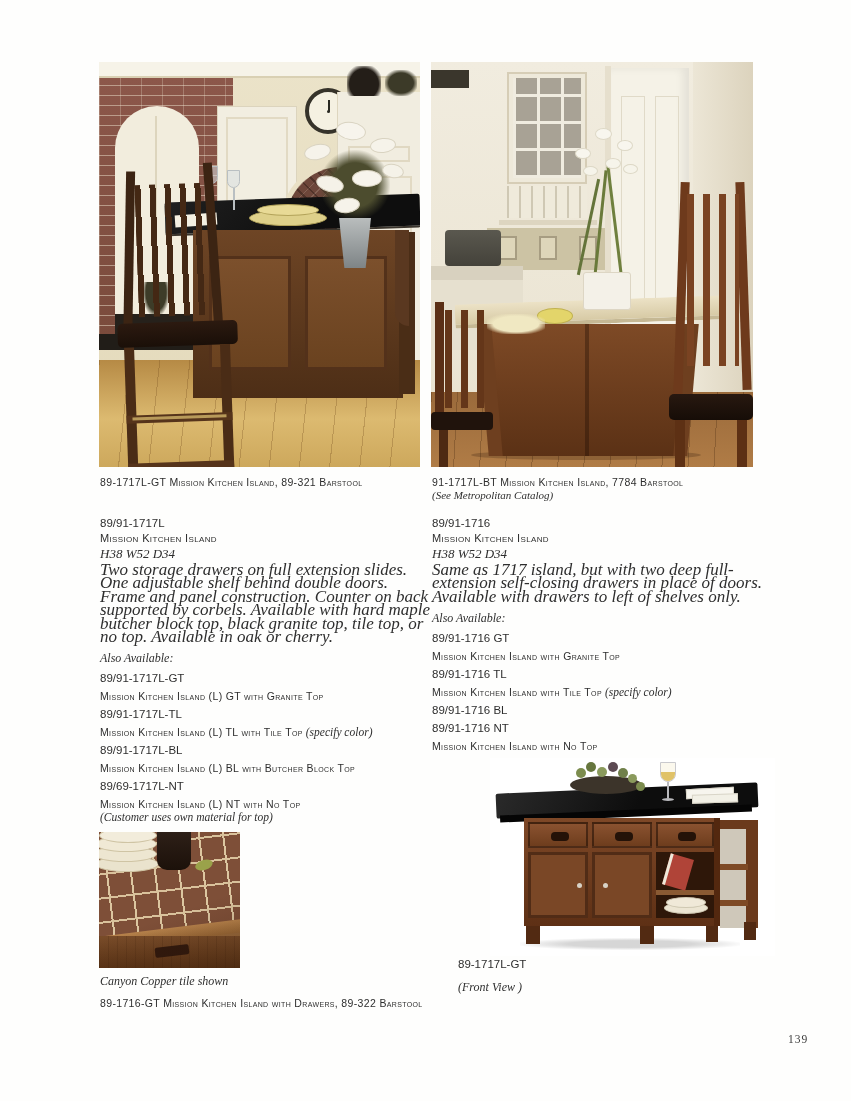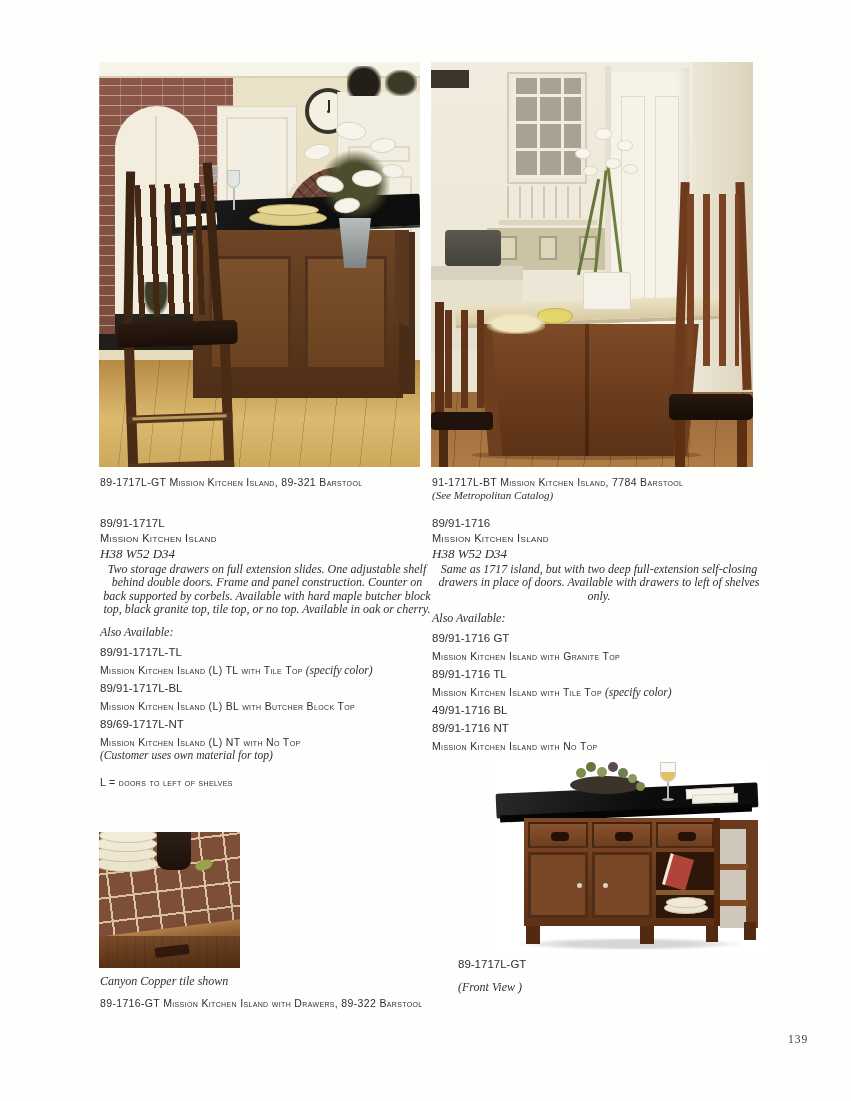--- a/index.html
+++ b/index.html
@@ -13,21 +13,21 @@
 
   
   .cap   { font-size:10.5px; letter-spacing:.2px; color:#2e2e2e; }
   .sc    { font-variant:small-caps; letter-spacing:.35px; }
   .code  { font-size:11.5px; color:#2e2e2e; }
   .it    { font-family:"Liberation Serif", serif; font-style:italic; font-size:12px; color:#2e2e2e; }
   .col   { position:absolute; width:334px; }
   .pcode { font-size:11.5px; margin-bottom:3px; }
   .pname { font-size:11px; margin-bottom:2px; }
   .pdims { font-size:13px; margin-bottom:1px; }
-  .pdesc { font-size:12px; line-height:13.4px; margin-bottom:8px;text-align:center; }
+  .pdesc { font-size:17px; line-height:13.4px; margin-bottom:8px; }
   .palso { margin-bottom:3px; }
   .vrow  { margin-top:6px; }
   .vdesc { font-size:10.5px; margin-top:6px; }
   .vnote { font-size:11.5px; margin-left:3px; }
   .ntnote{ font-size:11.5px; margin-top:1px; }
   .foot  { margin-top:15px; font-size:10.5px; }
   .pagenum { position:absolute; left:788px; top:1033px; font-family:"Liberation Serif", serif; font-size:11.5px; letter-spacing:1px; color:#3a3a3a; }
 
   
   .brick {
@@ -201,20 +201,24 @@
   <div class="abs it" style="left:432px;top:489px;font-size:11px;">(See Metropolitan Catalog)</div>
 
   <div class="col" style="left:100px;top:517px;">
     <div class="code pcode">89/91-1717L</div>
     <div class="cap sc pname">Mission Kitchen Island</div>
     <div class="it pdims">H38 W52 D34</div>
     <div class="it pdesc">Two storage drawers on full extension slides. One adjustable shelf behind double doors. Frame and panel construction. Counter on back supported by corbels. Available with hard maple butcher block top, black granite top, tile top, or no top. Available in oak or cherry.</div>
     <div class="it palso">Also Available:</div>
 
     <div class="vrow">
+      <div class="code">89/91-1717L-GT</div>
+      <div class="vdesc"><span class="cap sc">Mission Kitchen Island (L) GT with Granite Top</span><span class="it vnote"></span></div>
+    </div>
+    <div class="vrow">
       <div class="code">89/91-1717L-TL</div>
       <div class="vdesc"><span class="cap sc">Mission Kitchen Island (L) TL with Tile Top</span><span class="it vnote">(specify color)</span></div>
     </div>
     <div class="vrow">
       <div class="code">89/91-1717L-BL</div>
       <div class="vdesc"><span class="cap sc">Mission Kitchen Island (L) BL with Butcher Block Top</span><span class="it vnote"></span></div>
     </div>
     <div class="vrow">
       <div class="code">89/69-1717L-NT</div>
       <div class="vdesc"><span class="cap sc">Mission Kitchen Island (L) NT with No Top</span></div>
@@ -233,21 +237,21 @@
 
     <div class="vrow">
       <div class="code">89/91-1716 GT</div>
       <div class="vdesc"><span class="cap sc">Mission Kitchen Island with Granite Top</span><span class="it vnote"></span></div>
     </div>
     <div class="vrow">
       <div class="code">89/91-1716 TL</div>
       <div class="vdesc"><span class="cap sc">Mission Kitchen Island with Tile Top</span><span class="it vnote">(specify color)</span></div>
     </div>
     <div class="vrow">
-      <div class="code">49/91-1716 BL</div>
+      <div class="code">89/91-1716 BL</div>
     </div>
     <div class="vrow">
       <div class="code">89/91-1716 NT</div>
       <div class="vdesc"><span class="cap sc">Mission Kitchen Island with No Top</span></div>
     </div>
   </div>
 
   <div class="photo" style="left:99px;top:832px;width:141px;height:136px;background:#9a6a3c;">
     <div class="abs" style="left:-16px;top:-14px;width:190px;height:120px;transform:rotate(-7deg);background-color:#7e4f38;background-image:repeating-linear-gradient(0deg,#d9c29c 0 2px,rgba(0,0,0,0) 2px 24px),repeating-linear-gradient(90deg,#dcc6a0 0 2px,rgba(0,0,0,0) 2px 24px);"></div>
     <div class="abs" style="left:-8px;top:94px;width:190px;height:13px;background:linear-gradient(#b8834c,#9a6836);transform:rotate(-7deg);"></div>

